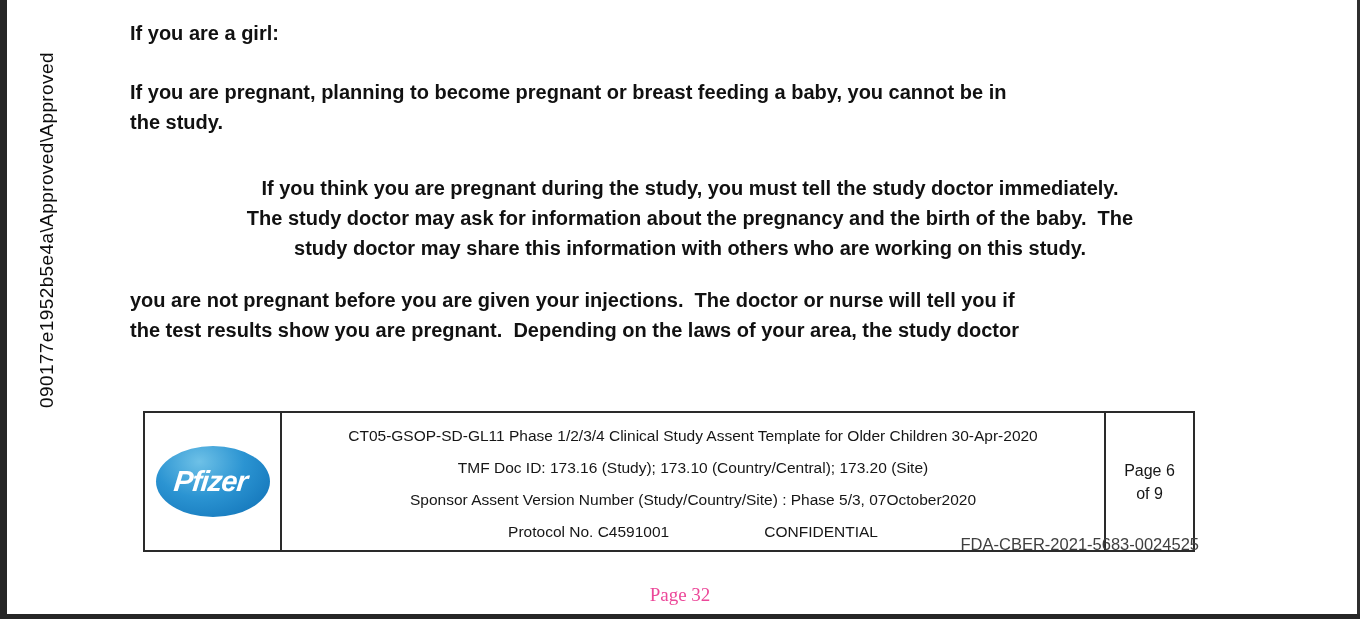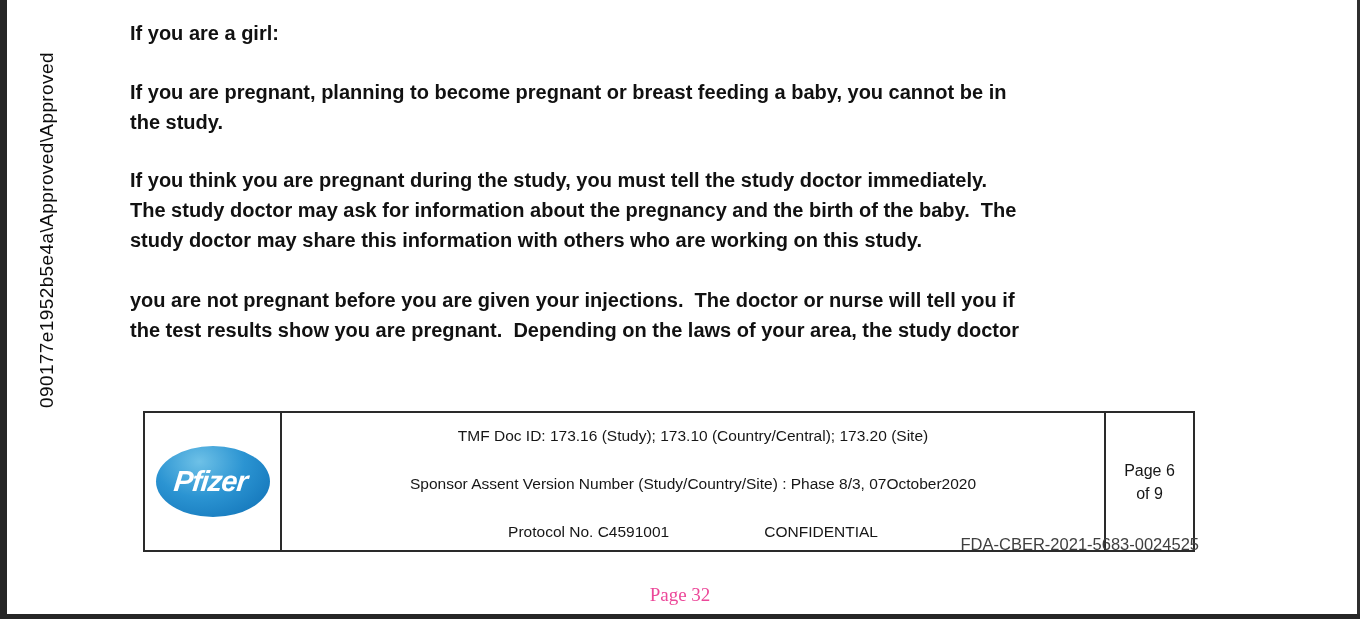--- a/index.html
+++ b/index.html
@@ -19,21 +19,21 @@
   }
 
   
   .doc-heading {
     position:absolute; left:130px; top:22px;
     font-size:20px; font-weight:bold; white-space:pre;
   }
   .para { position:absolute; left:130px; width:1120px; font-size:20px; line-height:30px; }
   .para div { white-space:pre;font-weight:bold; }
   #para-0 { top:77px; }
-  #para-1 { top:165px; }
+  #para-1 { top:173px;text-align:center; }
   #para-2 { top:285px; }
 
   
   .footer-table {
     position:absolute; left:143px; top:411px; width:1052px; height:141px;
     border:2px solid #2a2a2a; display:flex; background:#fff;
   }
   .cell-logo {
     width:137px; border-right:2px solid #2a2a2a;
     display:flex; align-items:center; justify-content:center;
@@ -95,22 +95,23 @@
   <div>the test results show you are pregnant.  Depending on the laws of your area, the study doctor</div>
 </div>
 
 <div class="footer-table">
   <div class="cell-logo">
     <div class="pfizer-logo">
       <span>Pfizer</span>
     </div>
   </div>
   <div class="cell-main">
+    <div>CT05-GSOP-SD-GL11 Phase 1/2/3/4 Clinical Study Assent Template for Older Children 30-Apr-2020</div>
     <div>TMF Doc ID: 173.16 (Study); 173.10 (Country/Central); 173.20 (Site)</div>
-    <div>Sponsor Assent Version Number (Study/Country/Site) : Phase 8/3, 07October2020</div>
+    <div>Sponsor Assent Version Number (Study/Country/Site) : Phase 5/3, 07October2020</div>
     <div class="protocol-row">
       <span>Protocol No. C4591001</span>
       <span>CONFIDENTIAL</span>
     </div>
   </div>
   <div class="cell-page">
     <div>Page 6</div>
     <div>of 9</div>
   </div>
 </div>

